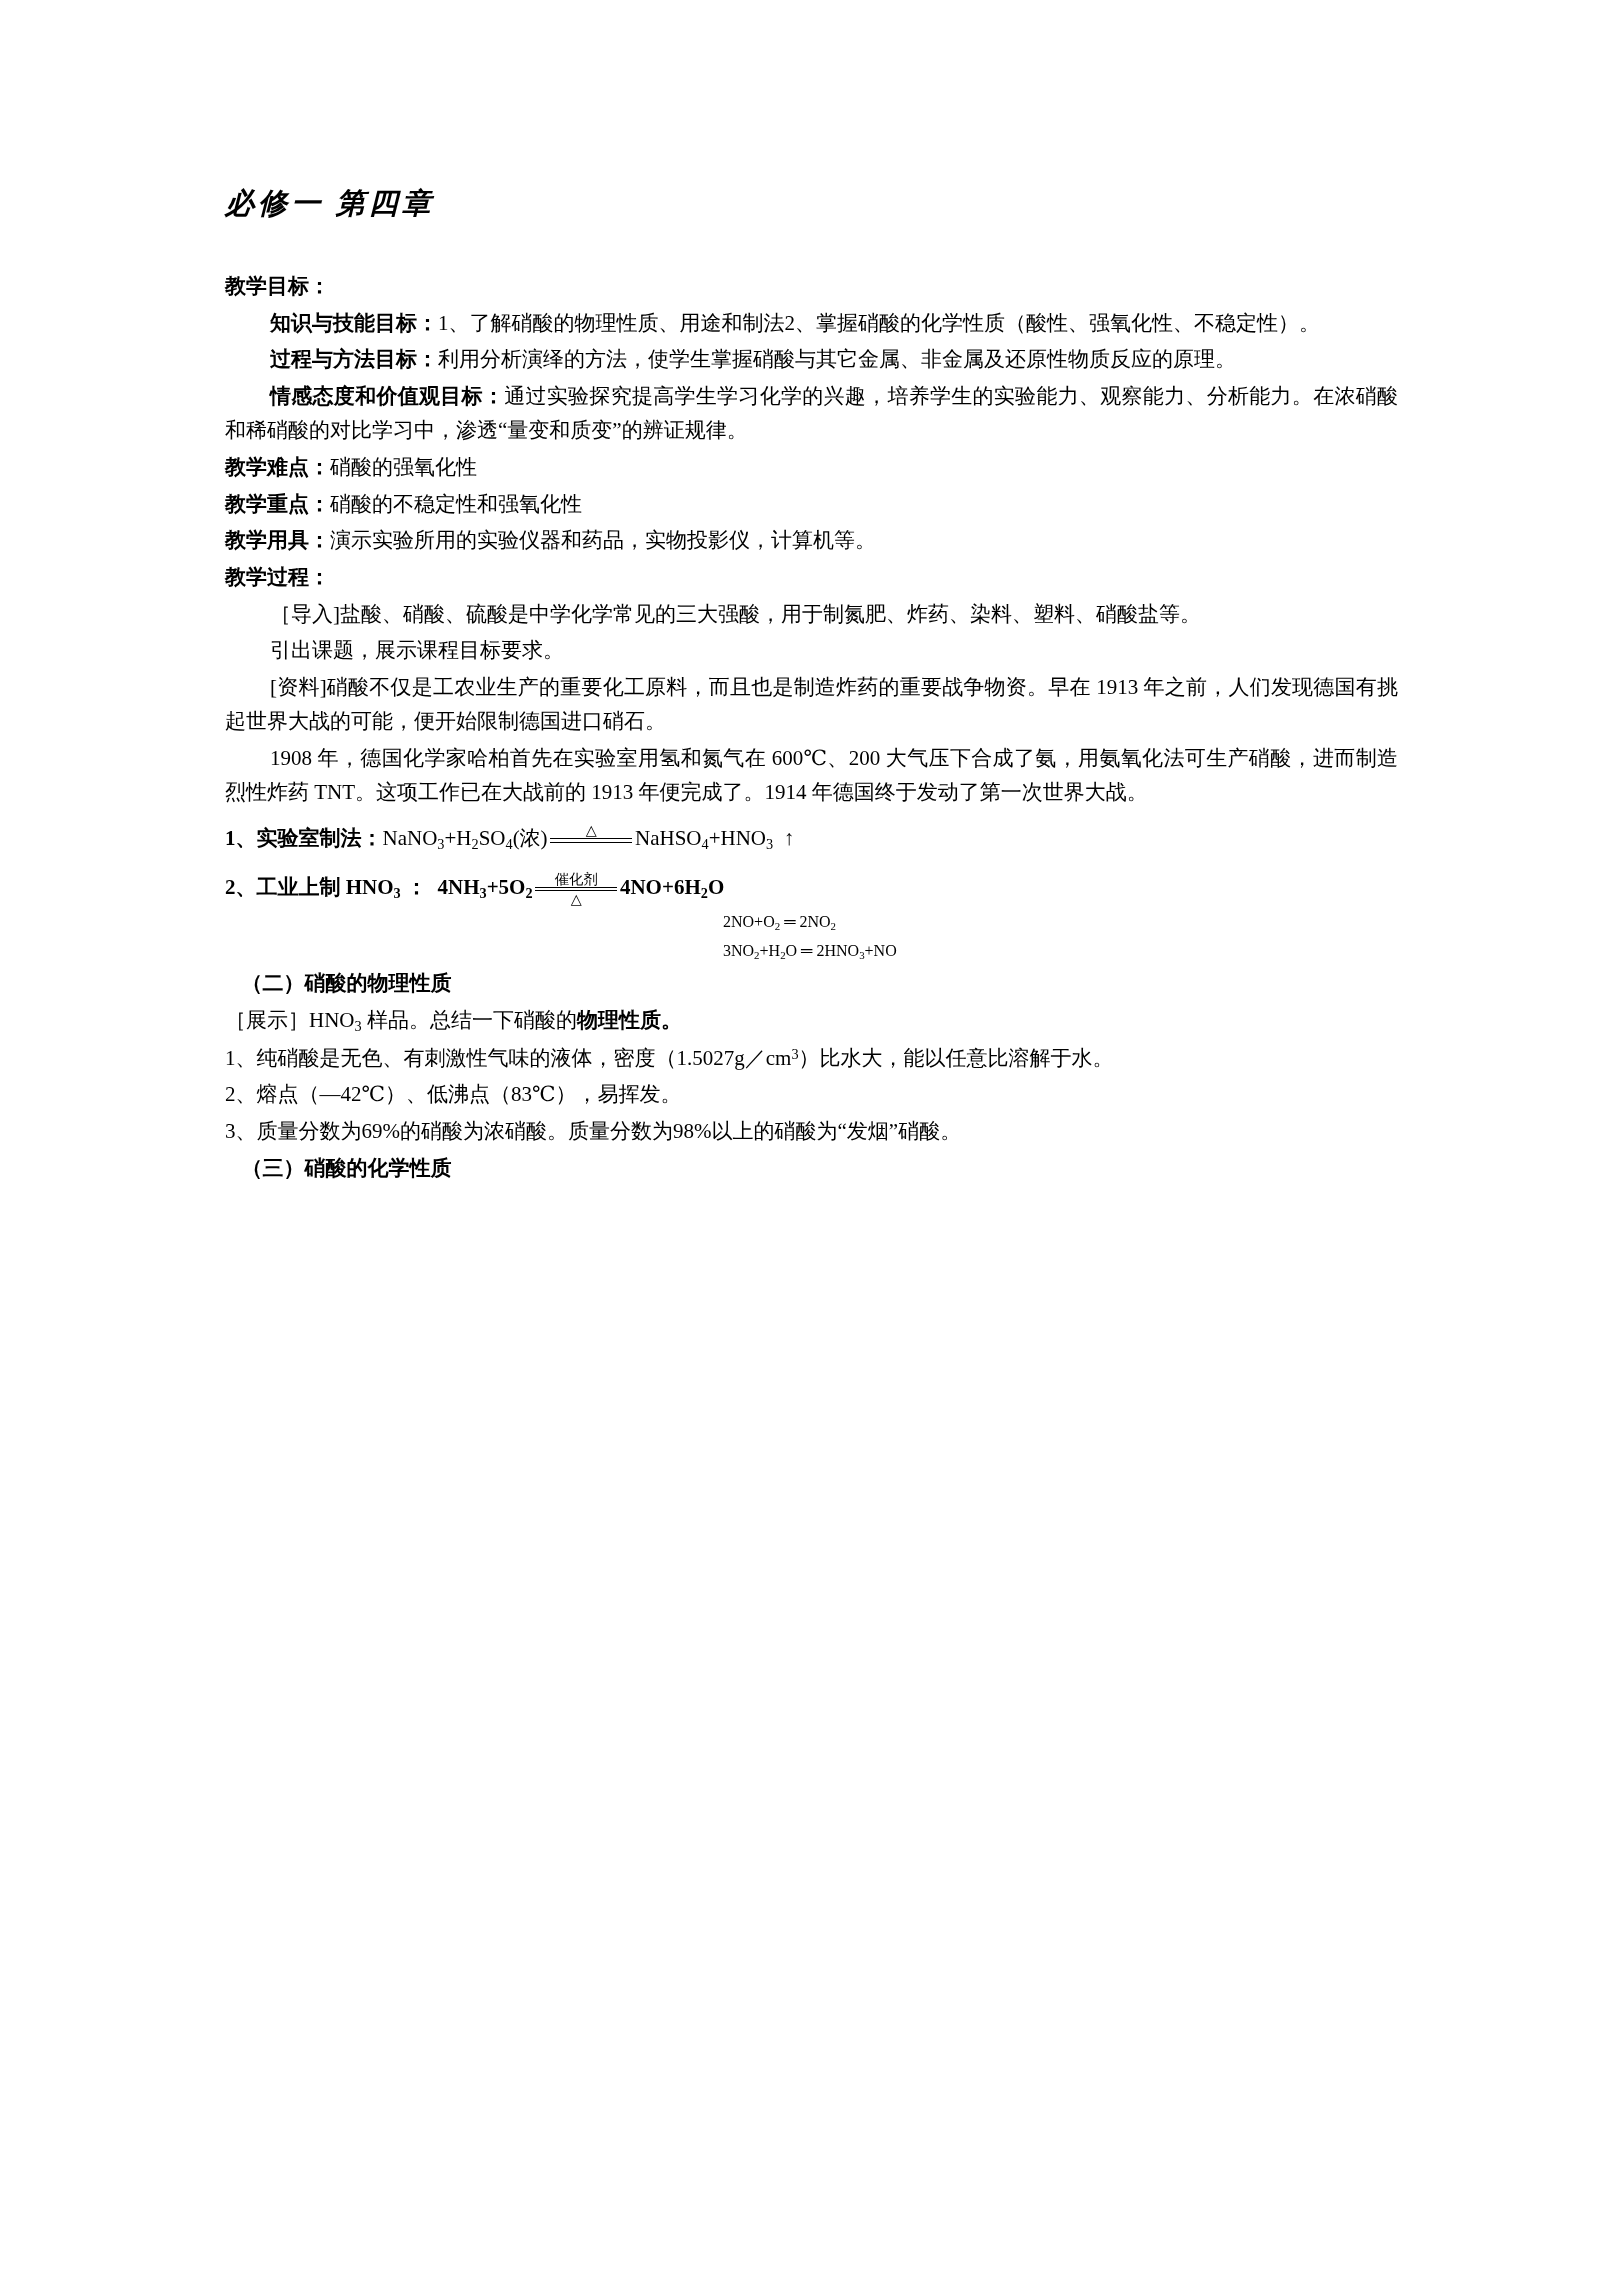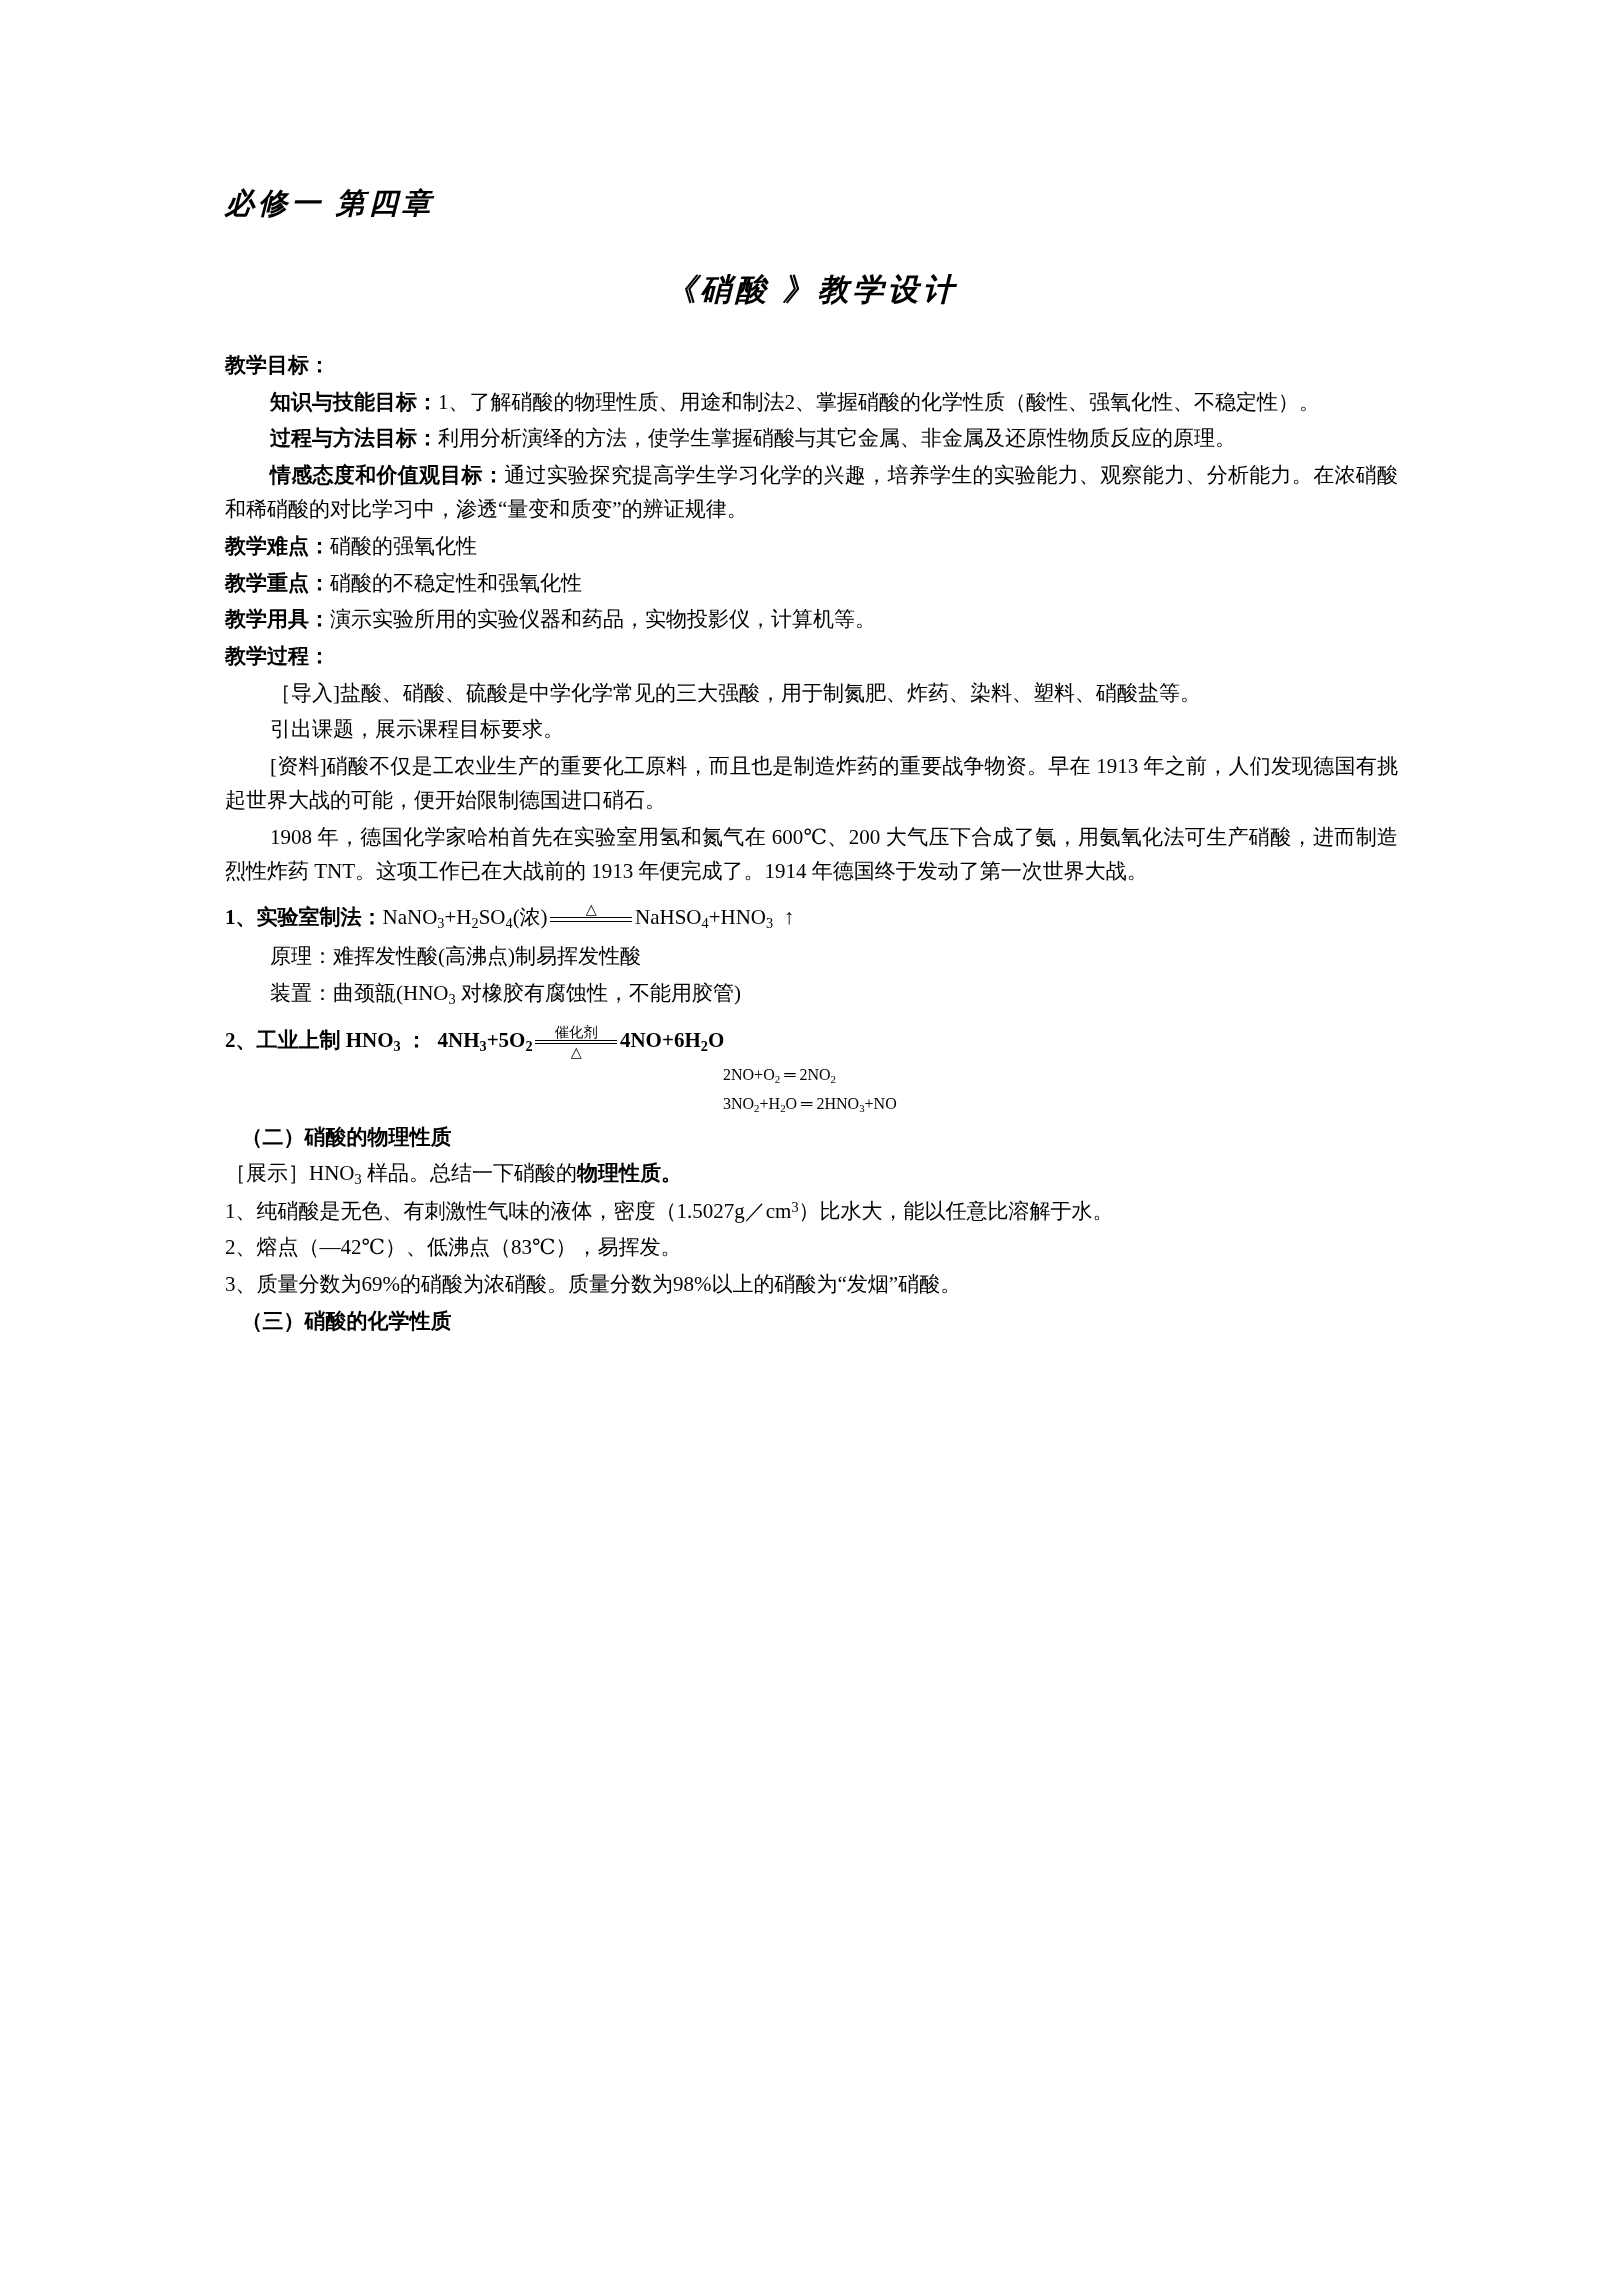--- a/index.html
+++ b/index.html
@@ -115,21 +115,20 @@
   .kaiti {
     font-family: "Liberation Serif", "DejaVu Serif", serif;
   }
 </style>
 </head>
 <body>
 
 <div class="page">
 
   <div class="doc-title">必修一 第四章</div>
-  <div class="doc-subtitle">《硝酸 》教学设计</div>
 
   <p class="blk-head">教学目标：</p>
 
   <p class="indent2">
     <span class="lbl">知识与技能目标：</span><span>1、了解硝酸的物理性质、用途和制法2、掌握硝酸的化学性质（酸性、强氧化性、不稳定性）。</span>
   </p>
 
   <p class="indent2">
     <span class="lbl">过程与方法目标：</span><span>利用分析演绎的方法，使学生掌握硝酸与其它金属、非金属及还原性物质反应的原理。</span>
   </p>
@@ -164,24 +163,20 @@
 
   <p class="indent2">1908 年，德国化学家哈柏首先在实验室用氢和氮气在 600℃、200 大气压下合成了氨，用氨氧化法可生产硝酸，进而制造烈性炸药 TNT。这项工作已在大战前的 1913 年便完成了。1914 年德国终于发动了第一次世界大战。</p>
 
 
   <div class="spacer-sm"></div>
 
   <p class="eq-line">
     <span class="lbl">1、实验室制法：</span><span>NaNO<sub>3</sub>+H<sub>2</sub>SO<sub>4</sub>(浓)</span><span class="rxn"><span class="top">△</span><span class="bar"></span><span class="bot"></span></span><span>NaHSO<sub>4</sub>+HNO<sub>3</sub> &nbsp;↑</span>
   </p>
 
-  <div class="sub-block">
-    <p>原理：难挥发性酸(高沸点)制易挥发性酸</p>
-    <p>装置：曲颈瓿(HNO<sub>3</sub> 对橡胶有腐蚀性，不能用胶管)</p>
-  </div>
 
   <div class="spacer-sm"></div>
 
   <p class="eq-line">
     <span class="lbl">2、工业上制 HNO<sub>3</sub> ：</span>
     <span class="eq-bold">&nbsp;4NH<sub>3</sub>+5O<sub>2</sub></span><span class="rxn"><span class="top">催化剂</span><span class="bar"></span><span class="bot">△</span></span><span class="eq-bold">4NO+6H<sub>2</sub>O</span>
   </p>
 
   <p class="center-eq">2NO+O<sub>2</sub> ═ 2NO<sub>2</sub></p>
   <p class="center-eq">3NO<sub>2</sub>+H<sub>2</sub>O ═ 2HNO<sub>3</sub>+NO</p>

